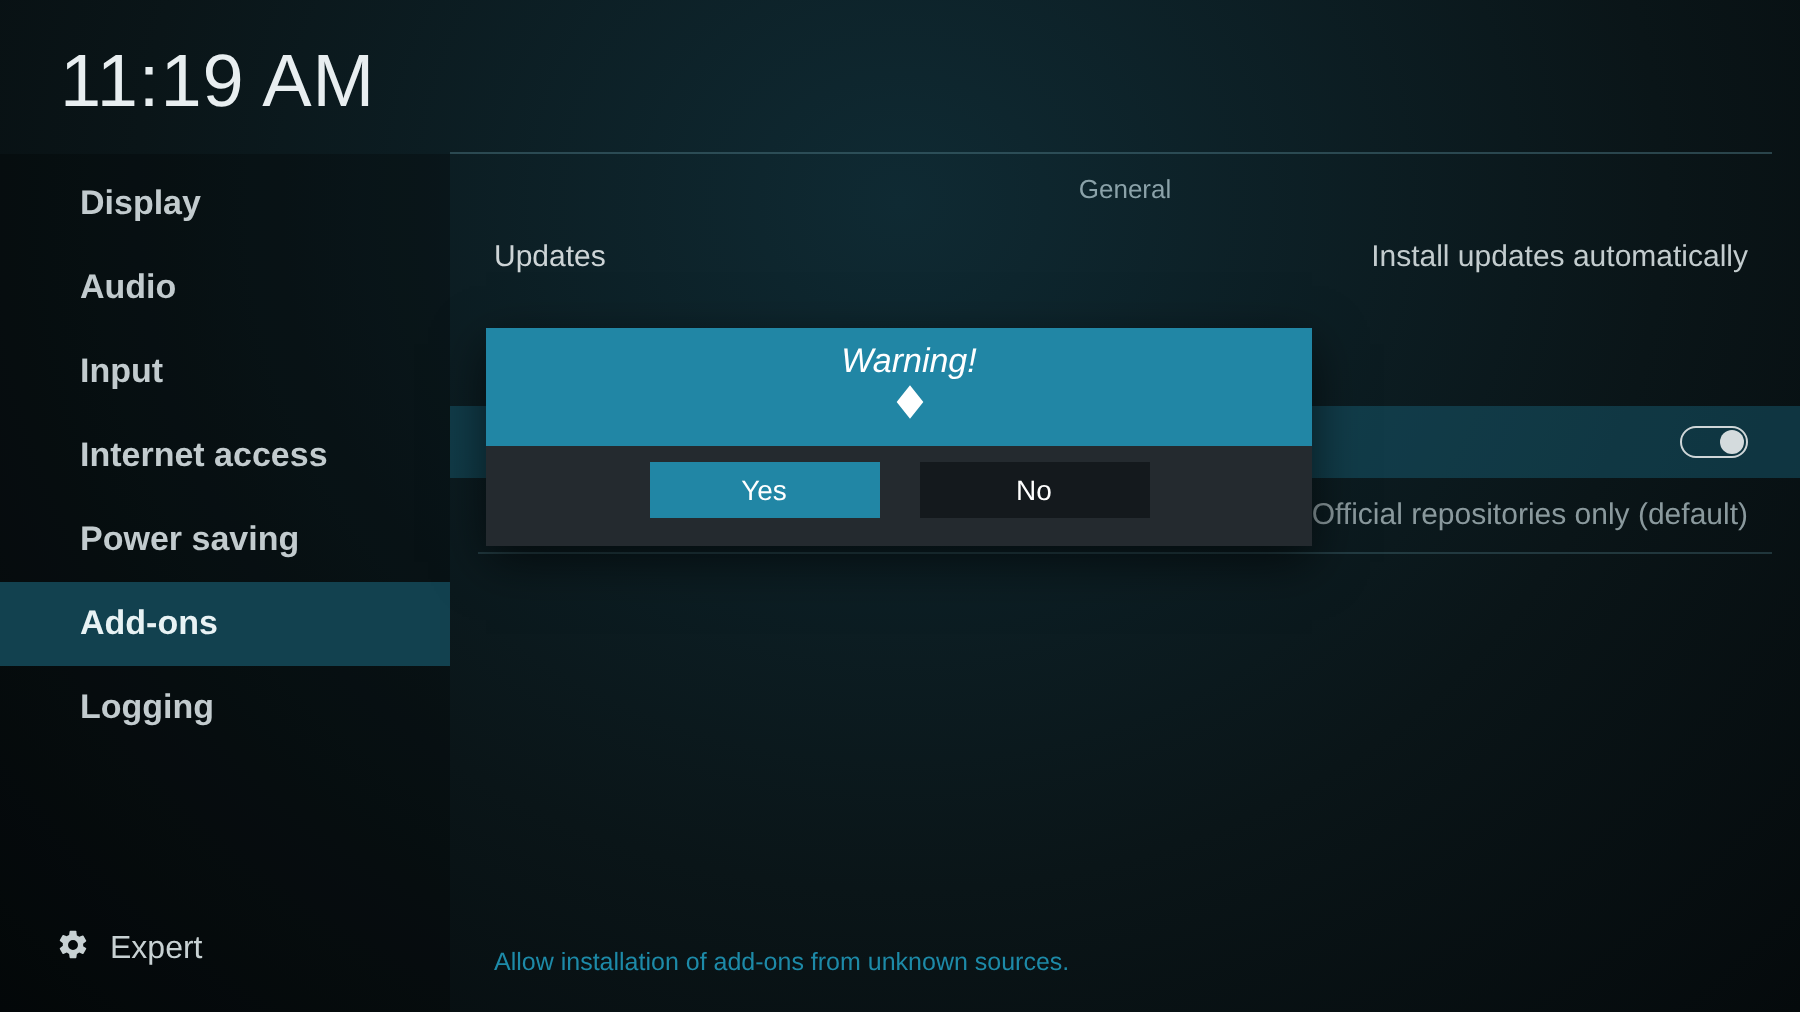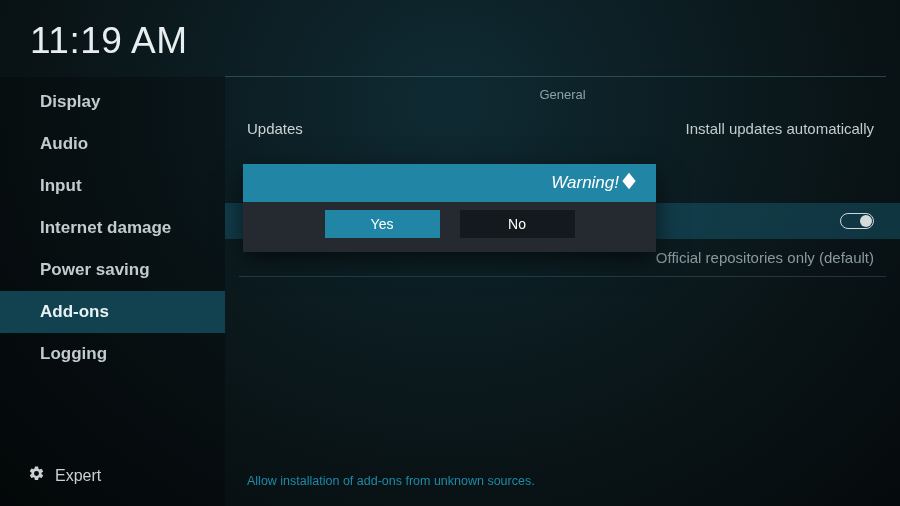--- a/index.html
+++ b/index.html
@@ -161,21 +161,22 @@
       top: 164px;
       width: 413px;
       background: #242a2f;
       box-shadow: 0 8px 24px rgba(0,0,0,0.6);
     }
     .dialog-titlebar {
       display: flex;
       justify-content: flex-end;
       align-items: center;
       background: #2186a5;
-      padding: 7px 17px 7px 14px;
+      padding: 7px 4px 7px 14px;
+      flex-direction: column;
     }
     .dialog-title {
       font-size: 17px;
       font-style: italic;
       color: #fff;
       font-weight: 400;
     }
     .kodi-logo svg {
       width: 20px;
       height: 20px;
@@ -215,21 +216,21 @@
   <div class="header">
     <div class="clock">11:19 AM</div>
   </div>
   <div class="divider"></div>
   <div class="body">
     <div class="sidebar">
       <div class="sidebar-items">
         <div class="sidebar-item">Display</div>
         <div class="sidebar-item">Audio</div>
         <div class="sidebar-item">Input</div>
-        <div class="sidebar-item">Internet damage</div>
+        <div class="sidebar-item">Internet access</div>
         <div class="sidebar-item">Power saving</div>
         <div class="sidebar-item selected">Add-ons</div>
         <div class="sidebar-item">Logging</div>
       </div>
       <div class="sidebar-bottom">
         <span class="gear-icon">
           <svg viewBox="0 0 24 24">
               <path d="M19.14,12.94a7.07,7.07,0,0,0,.05-.94,7.07,7.07,0,0,0-.05-.94l2.03-1.58a.5.5,0,0,0,.12-.64l-1.92-3.32a.5.5,0,0,0-.61-.22l-2.39.96a7.22,7.22,0,0,0-1.62-.94l-.36-2.54A.5.5,0,0,0,13.9,2h-3.8a.5.5,0,0,0-.49.42L9.25,4.96a7.22,7.22,0,0,0-1.62.94l-2.39-.96a.5.5,0,0,0-.61.22L2.71,8.48a.5.5,0,0,0,.12.64L4.86,10.7a7.07,7.07,0,0,0-.05.94,7.07,7.07,0,0,0,.05.94L2.83,14.16a.5.5,0,0,0-.12.64l1.92,3.32a.5.5,0,0,0,.61.22l2.39-.96a7.22,7.22,0,0,0,1.62.94l.36,2.54a.5.5,0,0,0,.49.42h3.8a.5.5,0,0,0,.49-.42l.36-2.54a7.22,7.22,0,0,0,1.62-.94l2.39.96a.5.5,0,0,0,.61-.22l1.92-3.32a.5.5,0,0,0-.12-.64ZM12,15.5A3.5,3.5,0,1,1,15.5,12,3.5,3.5,0,0,1,12,15.5Z"></path>
             </svg>
         </span>

